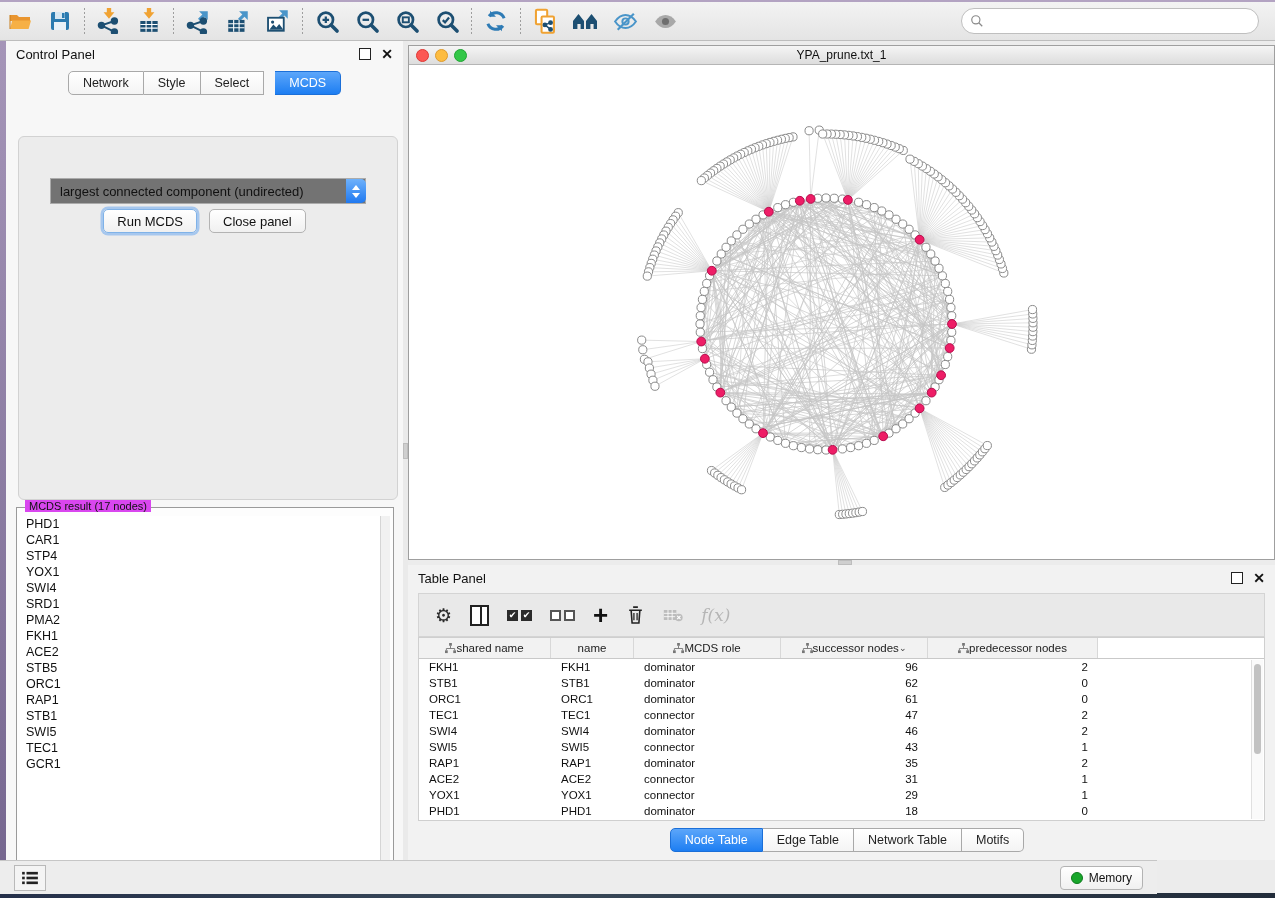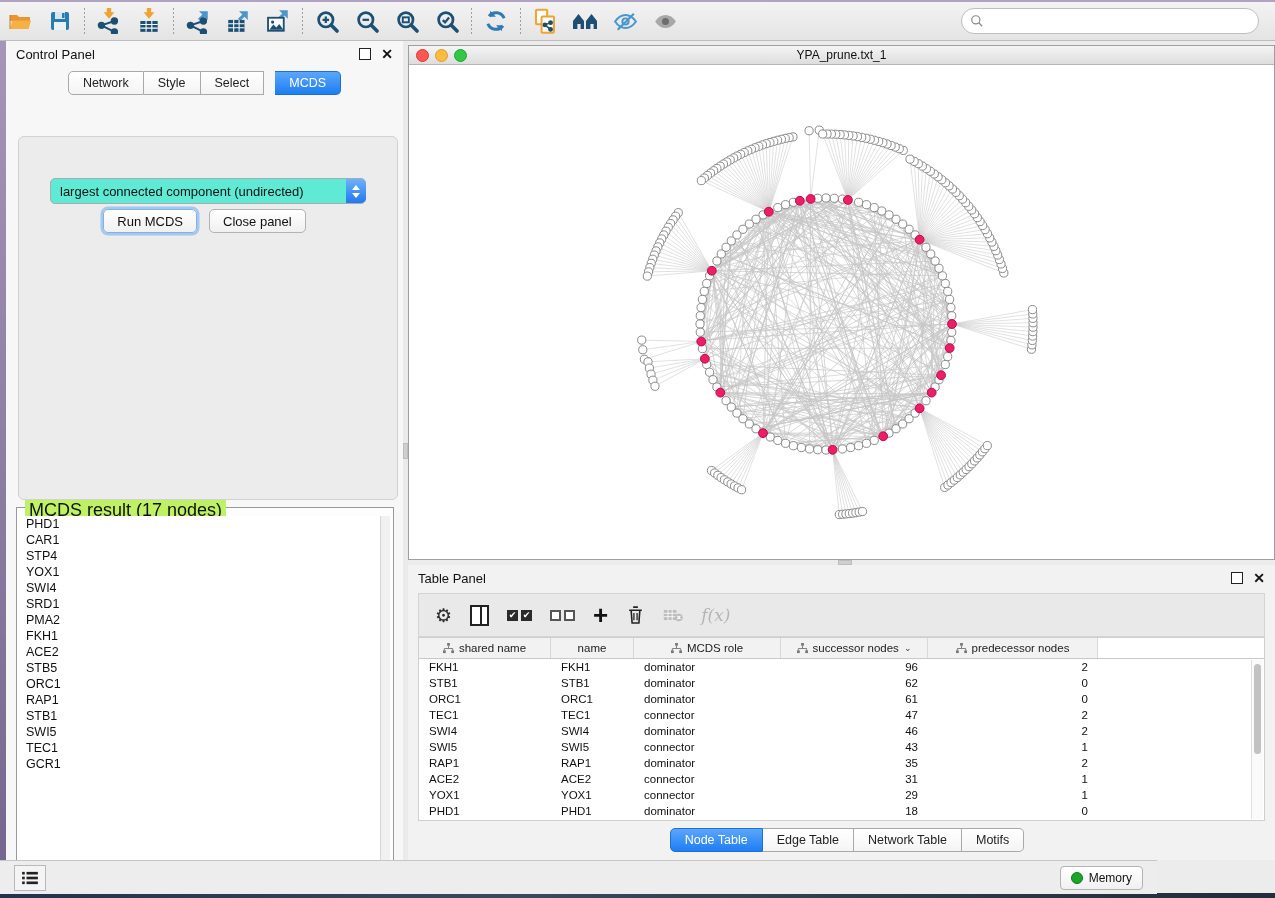--- a/index.html
+++ b/index.html
@@ -26,33 +26,33 @@
   .float-btn{width:10px;height:10px;border:1.6px solid #222;background:#fff;}
   .close-btn{font-size:14px;font-weight:bold;color:#111;line-height:10px;}
   .tabs-row{display:flex;justify-content:center;margin-top:4px;}
   .seg{height:22px;padding:0 14px;display:flex;align-items:center;font-size:12.5px;color:#222;
        background:linear-gradient(#ffffff,#f4f4f4);border:1px solid #a9a9a9;border-left:none;}
   .seg:first-child{border-left:1px solid #a9a9a9;border-radius:5px 0 0 5px;}
   .seg:last-child{border-radius:0 5px 5px 0;}
   .seg.active{background:linear-gradient(#5ca6fa,#1d7ef2);color:#fff;border-color:#1b6fd8;margin-left:11px;}
   .cp-card{left:12px;top:95px;width:378px;height:362px;background:#ececec;border:1px solid #d2d2d2;border-radius:6px;}
   .opt-label{top:114px;left:0;width:100%;text-align:center;font-size:13px;color:#111;}
-  .combo{left:44px;top:137px;width:314px;height:24px;background:#5eead4;border:1px solid #ababab;
-         border-radius:5px;display:flex;align-items:center;}
+  .combo{left:44px;top:137px;width:314px;height:24px;background:#737373;border:1px solid #ababab;
+         border-radius:0;display:flex;align-items:center;}
   .combo-text{flex:1;font-size:13px;padding-left:9px;color:#111;white-space:nowrap;}
   .combo-step{width:20px;height:24px;margin-right:-1px;border-radius:0 5px 5px 0;
               background:linear-gradient(#6eb1fb,#2079f0);display:flex;flex-direction:column;
               align-items:center;justify-content:center;gap:3px;}
   .tri-up{width:0;height:0;border-left:4px solid transparent;border-right:4px solid transparent;border-bottom:5px solid #fff;}
   .tri-dn{width:0;height:0;border-left:4px solid transparent;border-right:4px solid transparent;border-top:5px solid #fff;}
   .btn{height:24px;padding:0 13px;font-size:13px;color:#111;background:linear-gradient(#ffffff,#f0f0f0);
        border:1px solid #b3b3b3;border-radius:5px;display:inline-flex;align-items:center;justify-content:center;}
   .btn.focus{border:1px solid #7fb2e8;box-shadow:0 0 0 2.5px rgba(110,170,240,.55);}
   .result-box{left:10px;top:466px;width:376px;height:372px;border:1px solid #9a9a9a;background:#fdfdfd;}
-  .result-legend{position:absolute;top:-8px;left:8px;background:#bef264;padding:0 4px;font-size:18px;color:#111;}
+  .result-legend{position:absolute;top:-8px;left:8px;background:#d946ef;padding:0 4px;font-size:11px;color:#111;}
   .result-list{position:absolute;left:3px;top:8px;right:12px;bottom:3px;background:#fff;overflow:hidden;
                font-size:12.5px;color:#111;}
   .result-list div{height:16px;line-height:16px;padding-left:6px;}
   .result-scroll{position:absolute;top:8px;right:3px;width:9px;bottom:3px;background:#f1f1f1;border-left:1px solid #d5d5d5;}
   
   .net-win{left:408px;top:45px;width:867px;height:515px;background:#fff;border:1px solid #9f9f9f;box-sizing:border-box;}
   .net-title{height:18px;background:linear-gradient(#f5f5f5,#dddddd);border-bottom:1px solid #b5b5b5;
              display:flex;align-items:center;position:relative;}
   .lights{display:flex;gap:6px;margin-left:7px;}
   .light{width:11px;height:11px;border-radius:50%;}
@@ -69,21 +69,21 @@
   .gear{font-size:19px;color:#2b2b2b;line-height:19px;}
   .colicon{width:15px;height:17px;border:2px solid #222;position:relative;background:#fff;}
   .colicon:before{content:"";position:absolute;left:50%;top:0;bottom:0;width:2px;background:#222;}
   .cbx{width:11px;height:11px;display:inline-block;}
   .cbx.on{background:#2b2b2b;color:#fff;font-size:9px;line-height:11px;text-align:center;}
   .cbx.off{border:2px solid #555;background:#fff;box-sizing:border-box;}
   .plus{font-size:26px;font-weight:bold;color:#111;line-height:20px;}
   .fx{font-family:"DejaVu Serif",serif;font-style:italic;font-size:17px;color:#b5b5b5;}
   .tbl{position:absolute;left:10px;top:72px;right:10px;bottom:39px;background:#fff;border:1px solid #cfcfcf;overflow:hidden;}
   .tbl-head{display:flex;height:20px;border-bottom:1px solid #c9c9c9;background:#f2f2f2;font-size:11.5px;color:#222;}
-  .th{display:flex;align-items:center;justify-content:center;gap:5px;border-right:1px solid #d8d8d8;box-sizing:border-box;}
+  .th{display:flex;align-items:center;justify-content:center;border-right:1px solid #d8d8d8;box-sizing:border-box;}
   .tbl-rows{font-size:11.5px;color:#111;}
   .tr{display:flex;height:16px;line-height:16px;}
   .td{box-sizing:border-box;padding:0 10px;white-space:nowrap;}
   .td.num{text-align:right;}
   .tbl-scroll{position:absolute;top:22px;right:1px;width:11px;bottom:1px;background:#fafafa;border-left:1px solid #e0e0e0;}
   .tbl-thumb{position:absolute;left:2px;top:4px;width:7px;height:90px;background:#c2c2c2;border-radius:4px;}
   .tp-tabs{position:absolute;left:0;right:0;bottom:8px;display:flex;justify-content:center;}
   .sort-chev{font-size:9px;color:#444;}
   
   .statusbar{left:0;top:860px;width:1157px;height:33px;background:#ededed;border-top:1px solid #c6c6c6;

